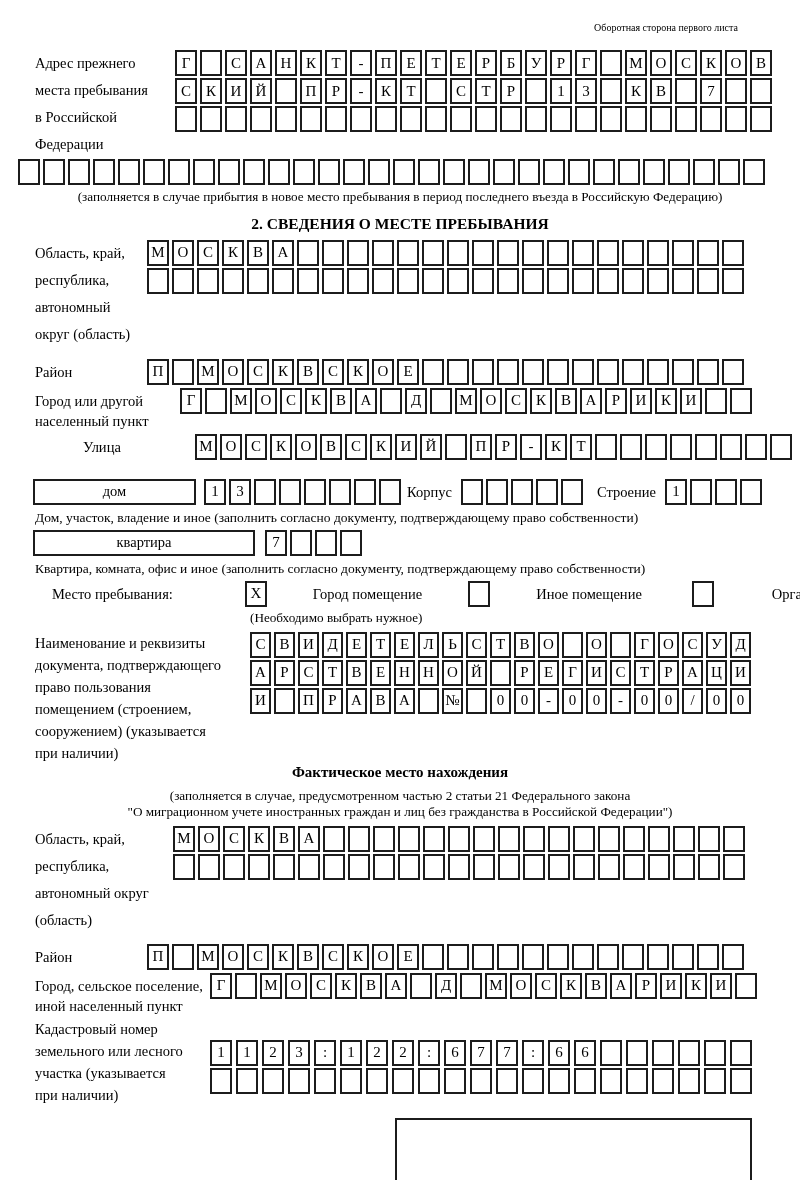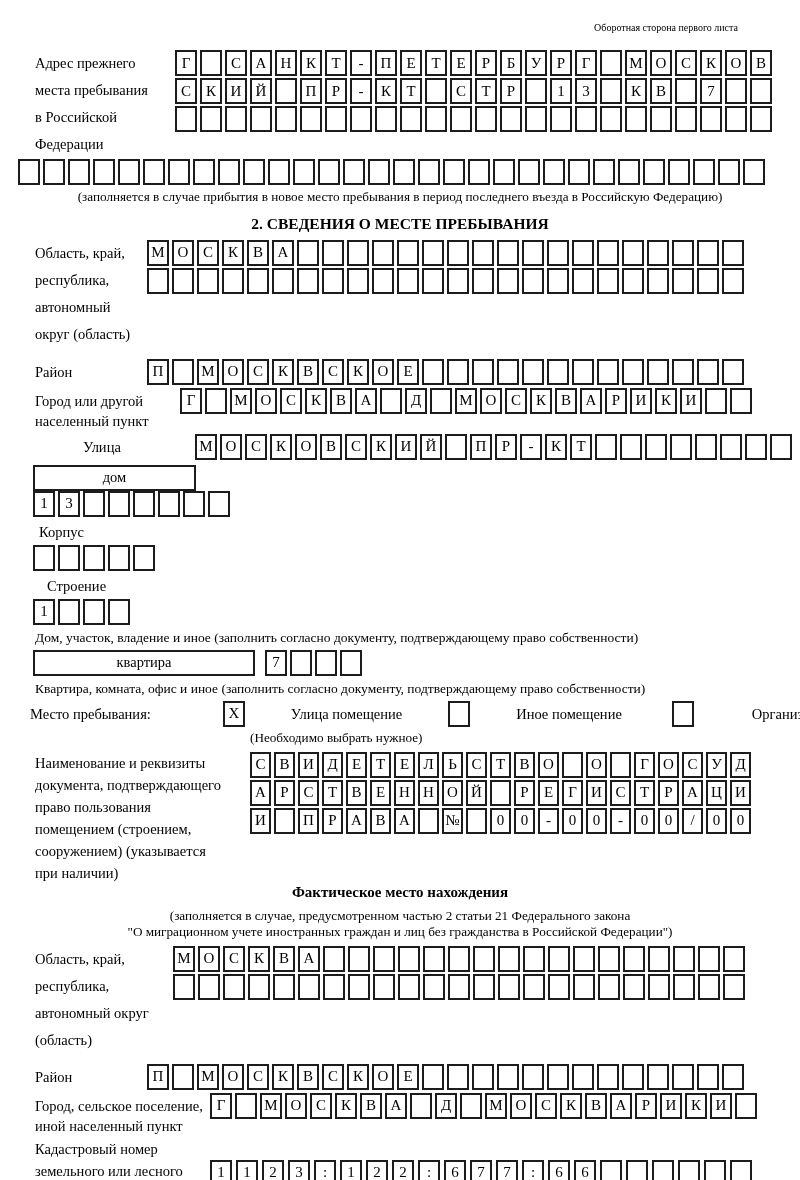--- a/index.html
+++ b/index.html
@@ -311,21 +311,21 @@
         <span class="cell"></span>
         <span class="cell"></span>
         <span class="cell"></span>
         <span class="cell"></span>
         <span class="cell"></span>
         <span class="cell"></span>
         <span class="cell"></span>
       </div>
   </div>
 
-  <div class="flexrow" style="margin-left:33px; margin-top:3px;flex-direction:column;">
+  <div class="flexrow" style="margin-left:33px; margin-top:17px;">
     <div class="boxlabel" style="width:163px;">дом</div>
     <div style="width:8px;"></div>
     <div class="cellrow">
         <span class="cell">1</span>
         <span class="cell">3</span>
         <span class="cell"></span>
         <span class="cell"></span>
         <span class="cell"></span>
         <span class="cell"></span>
         <span class="cell"></span>
@@ -354,27 +354,27 @@
     <div style="width:10px;"></div>
     <div class="cellrow">
         <span class="cell">7</span>
         <span class="cell"></span>
         <span class="cell"></span>
         <span class="cell"></span>
       </div>
   </div>
   <div class="caption">Квартира, комната, офис и иное (заполнить согласно документу, подтверждающему право собственности)</div>
 
-  <div class="flexrow" style="margin-left:30px; margin-top:3px;gap:36px;">
+  <div class="flexrow" style="margin-left:52px; margin-top:3px;gap:36px;">
     <div class="inline-lbl">Место пребывания:</div>
     <div style="width:9px;"></div>
     <div class="cellrow">
         <span class="cell">X</span>
       </div>
-    <div class="inline-lbl" style="padding:0 10px;">Улица помещение</div>
+    <div class="inline-lbl" style="padding:0 10px;">Город помещение</div>
     <div class="cellrow">
         <span class="cell"></span>
       </div>
     <div class="inline-lbl" style="padding:0 14px 0 10px;">Иное помещение</div>
     <div class="cellrow">
         <span class="cell"></span>
       </div>
     <div class="inline-lbl" style="padding:0 0 0 22px;">Организация</div>
   </div>
   <div style="margin-left:250px; font-size:13.2px; margin-top:1px;">(Необходимо выбрать нужное)</div>

